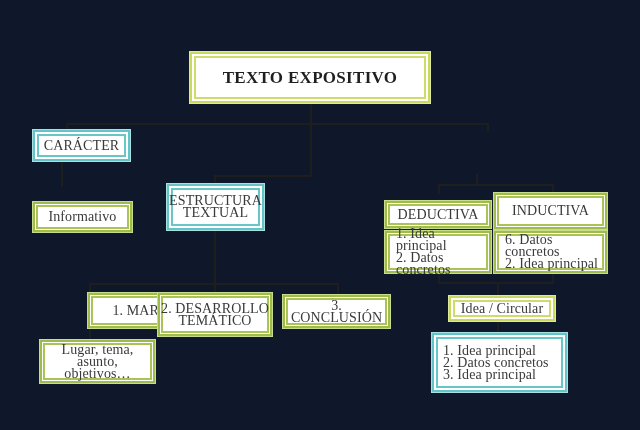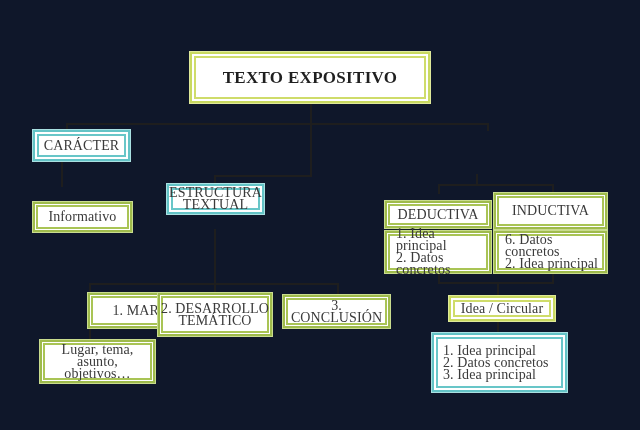--- a/index.html
+++ b/index.html
@@ -72,21 +72,21 @@
     <span>TEXTO EXPOSITIVO</span>
   </div>
 
   <div class="box cyan" style="left:33px;top:130px;width:97px;height:31px;">
     <span>CARÁCTER</span>
   </div>
   <div class="box green" style="left:33px;top:186px;width:99px;height:30px;margin-top:16px;">
     <span>Informativo</span>
   </div>
 
-  <div class="box cyan" style="left:167px;top:184px;width:97px;height:30px;">
+  <div class="box cyan" style="left:167px;top:184px;width:97px;height:46px;">
     <div>
       <div>ESTRUCTURA</div>
       <div>TEXTUAL</div>
     </div>
   </div>
 
   <div class="box green" style="left:40px;top:293px;width:115px;height:35px;margin-left:48px;">
     <span>1. MARCO</span>
   </div>
   <div class="box green" style="left:40px;top:340px;width:115px;height:43px;">

